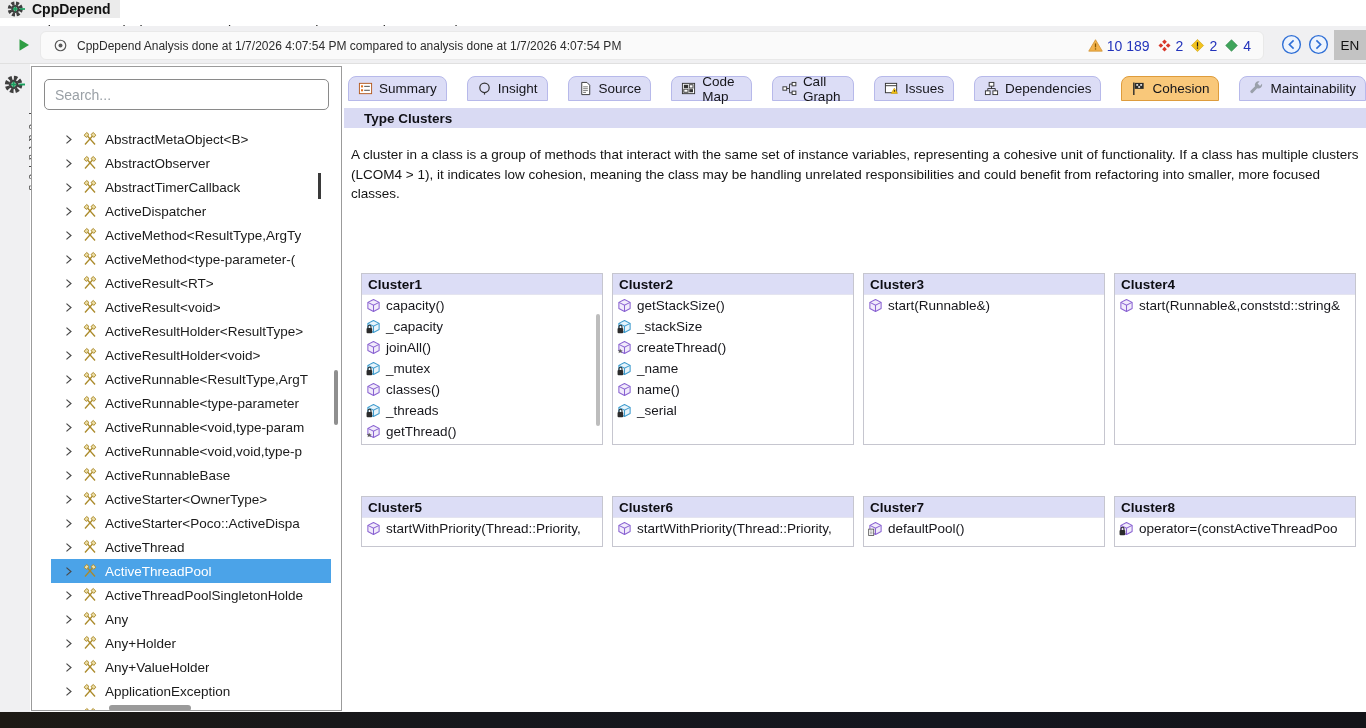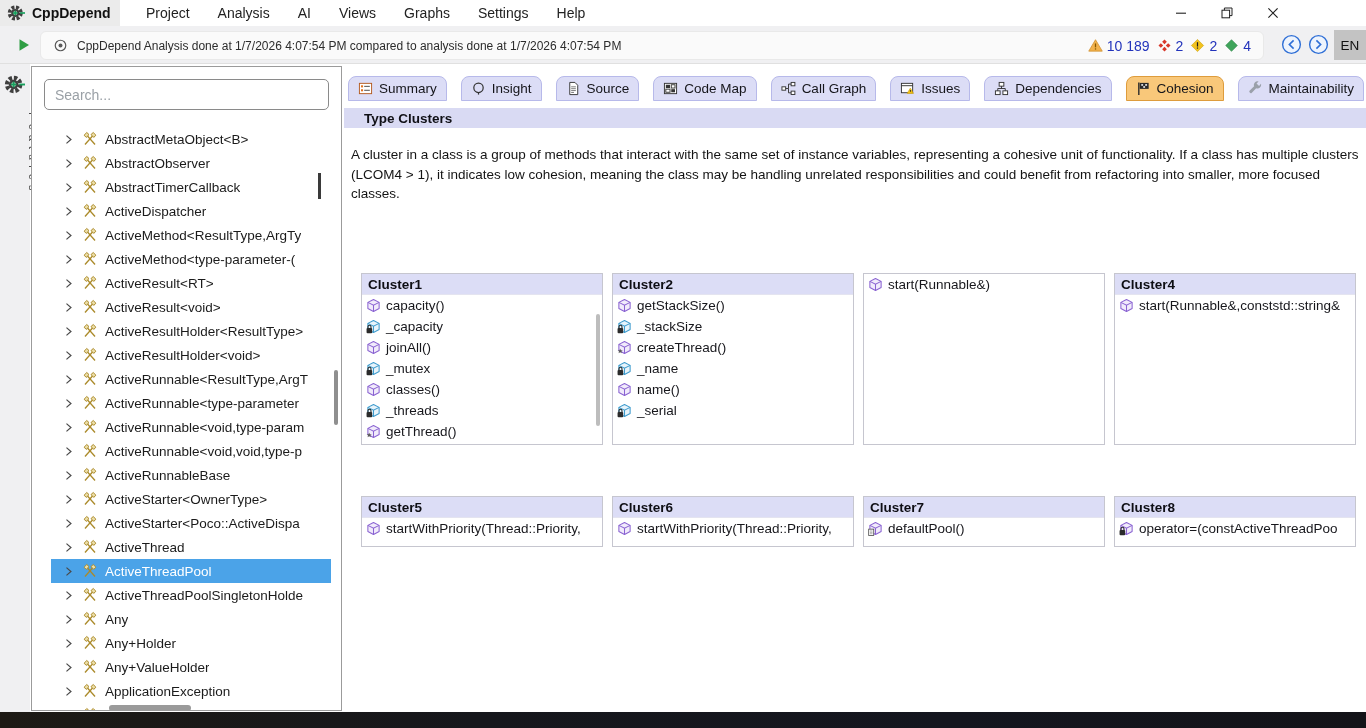--- a/index.html
+++ b/index.html
@@ -5,21 +5,21 @@
   html,body{margin:0;padding:0;}
   body{
     width:1366px;height:728px;position:relative;overflow:hidden;
     font-family:"Liberation Sans","DejaVu Sans",sans-serif;
     background:#ffffff;color:#1b1b1b;
   }
   .icn{display:inline-flex;align-items:center;justify-content:center;flex-shrink:0;}
   .icn svg{display:block;}
 
   
-  #menubar{position:absolute;left:0;top:0;width:1296px;height:26px;background:#fff;display:flex;align-items:stretch;}
+  #menubar{position:absolute;left:0;top:0;width:1296px;height:26px;background:#fff;display:flex;align-items:stretch;flex-direction:column;}
   #logo-block{width:120px;background:#ebebeb;display:flex;align-items:center;gap:7px;padding-left:7px;box-sizing:border-box;}
   #logo-block .icn svg{width:18px;height:18px;}
   #app-title{font-weight:bold;font-size:14px;color:#111;}
   #menu-items{display:flex;align-items:center;margin-left:12px;}
   .menu-item{padding:0 14px;font-size:14px;color:#222;cursor:default;line-height:26px;}
   #win-controls{margin-left:auto;display:flex;align-items:stretch;}
   .win-btn{width:46px;display:flex;align-items:center;justify-content:center;}
   .win-btn svg{width:12px;height:12px;}
 
   
@@ -54,21 +54,21 @@
   .trow .chev svg{width:13px;height:13px;}
   .trow .cls svg{width:16px;height:16px;}
   .tlabel{font-size:13.5px;color:#1b1b1b;white-space:nowrap;overflow:hidden;}
   .trow.sel{background:#4ba3e8;}
   .trow.sel .tlabel{color:#fff;}
   #tree-scroll-mark{position:absolute;left:286px;top:106px;width:3px;height:26px;background:#3a3a3a;}
   #tree-hscroll{position:absolute;left:77px;top:638px;width:82px;height:6px;background:#9a9a9a;border-radius:3px;}
   #tree-vscroll{position:absolute;left:334px;top:370px;width:4px;height:55px;background:#8f8f8f;border-radius:2px;}
 
   
-  #tab-bar{position:absolute;left:348px;top:76px;display:flex;gap:14px;align-items:flex-start;}
+  #tab-bar{position:absolute;left:348px;top:76px;display:flex;gap:20px;align-items:flex-start;}
   .tab{height:25px;box-sizing:border-box;display:flex;align-items:center;gap:6px;padding:0 9px;background:#dcddf6;border:1px solid #b7b9ea;border-radius:8px 8px 0 0;font-size:13.5px;color:#15151a;cursor:default;}
   .tab .icn svg{width:15px;height:15px;}
   .tab.active{background:#f9c87a;border-color:#de9c3c;}
   #section-bar{position:absolute;left:344px;top:108px;width:1022px;height:20px;background:#d9daf3;display:flex;align-items:center;}
   #section-title{font-weight:bold;font-size:13.5px;color:#101016;padding-left:20px;}
   #description{position:absolute;left:351px;top:145px;width:1008px;font-size:13.5px;line-height:19.5px;color:#141414;}
 
   #cluster-grid{position:absolute;left:361px;top:241px;display:grid;grid-template-columns:repeat(4,242px);column-gap:9px;row-gap:19px;}
   .cbox{box-sizing:border-box;border:1px solid #c6c6cf;background:#fff;position:relative;overflow:hidden;margin-top:32px;}
   .cbox.tall{height:172px;}
@@ -969,20 +969,21 @@
             <g>
               <rect x="0.6" y="9.6" width="6" height="5.6" rx="1" fill="#2b2b2b"></rect>
               <path d="M2.1 9.6 V8.3 a1.6 1.6 0 0 1 3.2 0 V9.6" fill="none" stroke="#2b2b2b" stroke-width="1.2"></path>
             </g>
           </svg>
         </span>
         <span class="mlabel">_serial</span>
       </div>
     </div>
     <div class="cbox tall">
+      <div class="chead">Cluster3</div>
       <div class="mrow">
         <span class="icn">
           <svg viewBox="0 0 16 16">
             <path d="M8 1.6 14 4.7 14 11.2 8 14.4 2 11.2 2 4.7Z" fill="#f1ebfb" stroke="#8a63d2" stroke-width="1.1" stroke-linejoin="round"></path>
             <path d="M2 4.7 8 7.7 14 4.7 M8 7.7 V14.4" fill="none" stroke="#8a63d2" stroke-width="1.1"></path>
           </svg>
         </span>
         <span class="mlabel">start(Runnable&amp;)</span>
       </div>
     </div>

